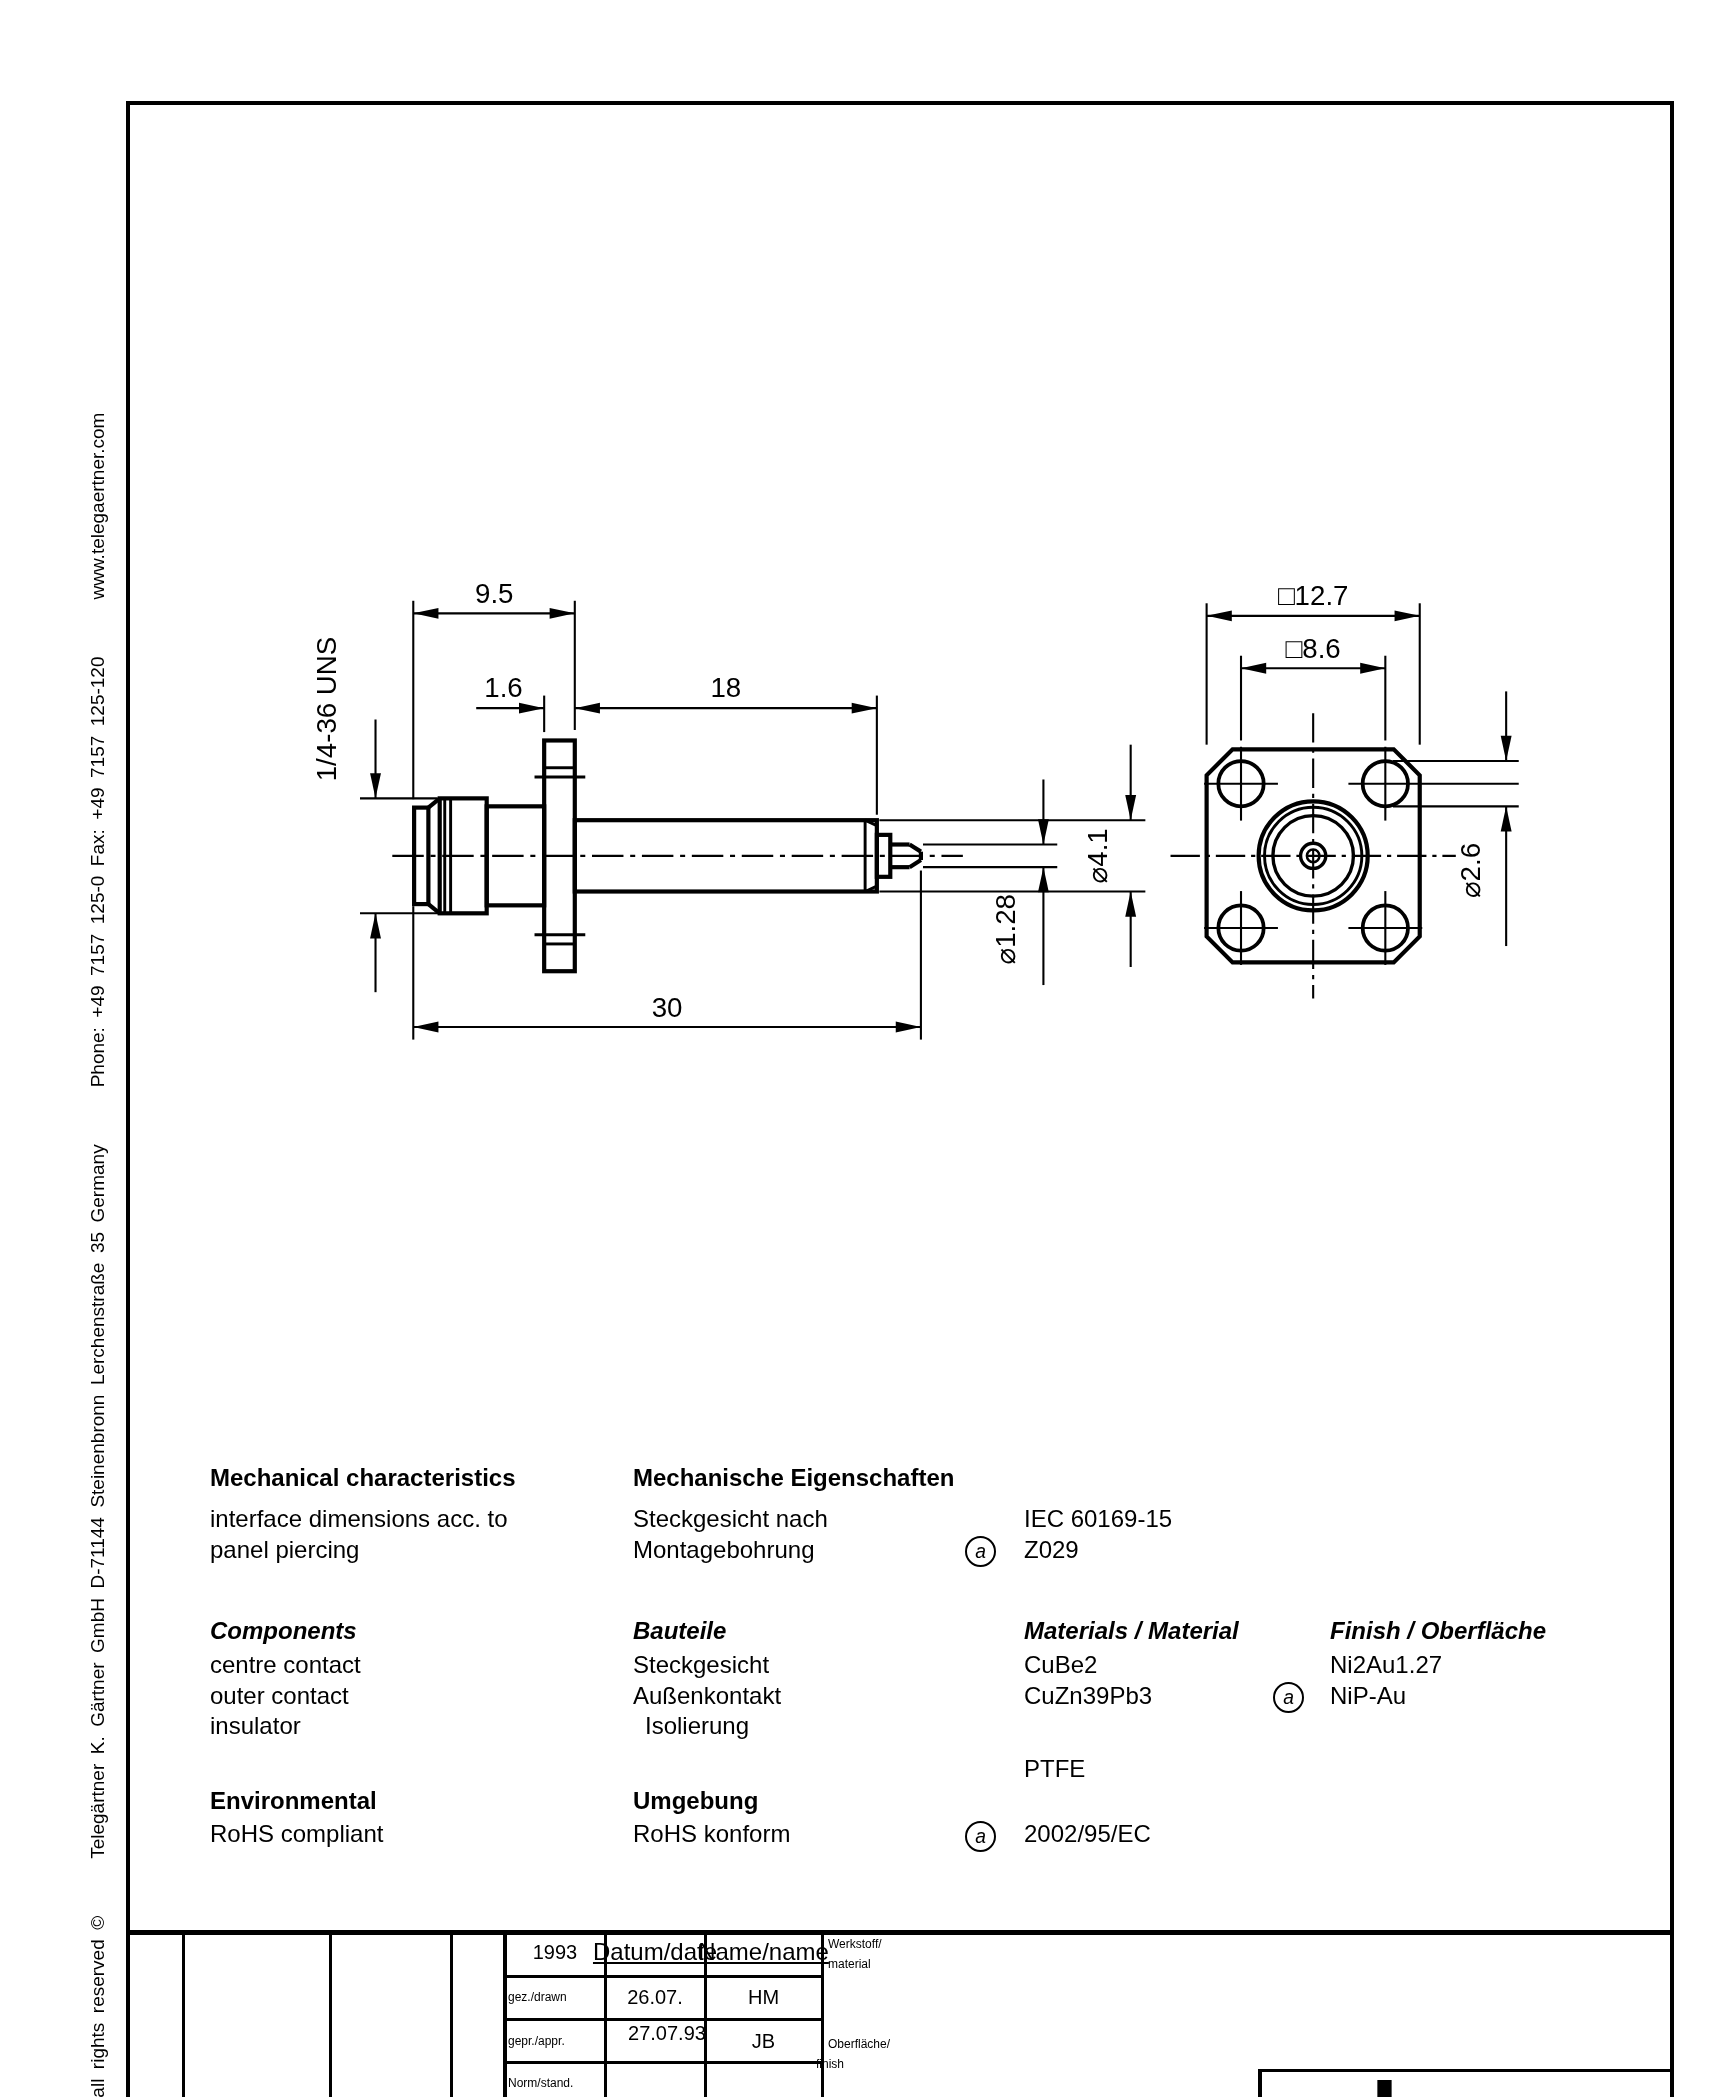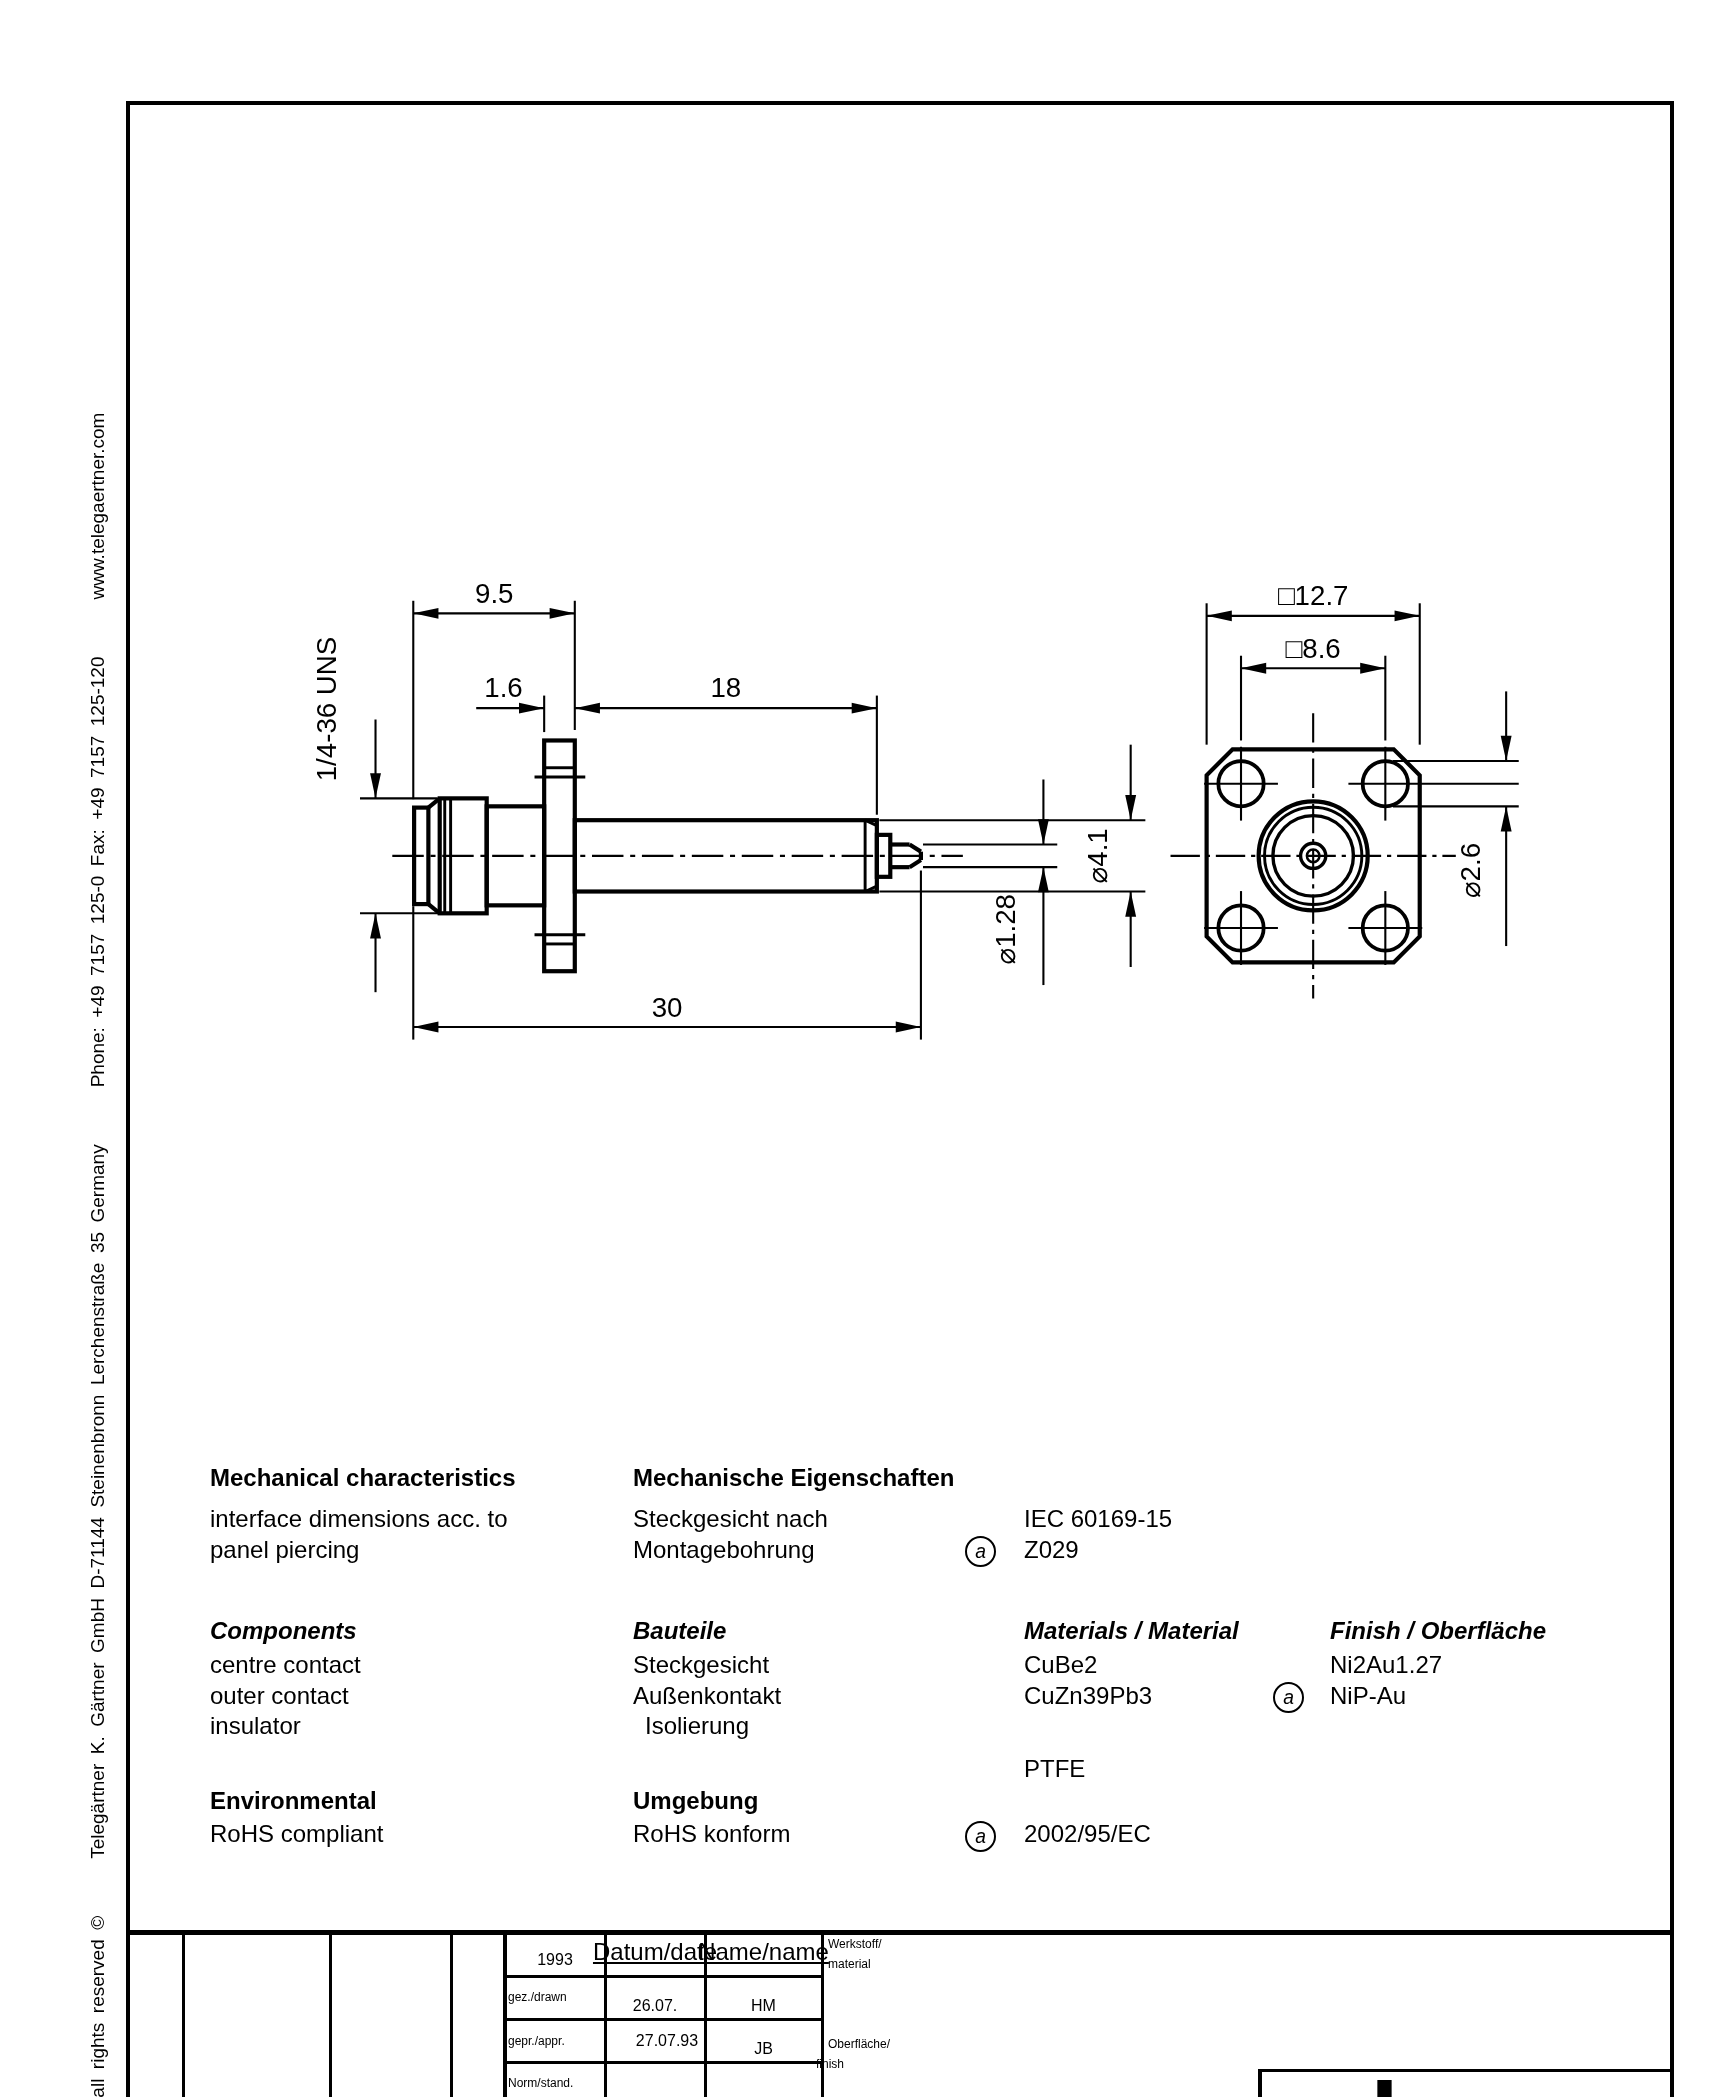--- a/index.html
+++ b/index.html
@@ -13,21 +13,21 @@
   #sidebar span{margin-right:57px;}
   
   .spec{position:absolute;font-size:24px;line-height:26px;white-space:nowrap;}
   .spec.b{font-weight:bold;}
   .spec.bi{font-weight:bold;font-style:italic;}
   
   .amark{position:absolute;width:27px;height:27px;border:2.5px solid #000;border-radius:50%;display:flex;align-items:center;justify-content:center;font-size:19.3px;font-style:italic;}
   
   .tb-sm{position:absolute;font-size:12px;line-height:19.3px;white-space:nowrap;}
   .tb-md{position:absolute;font-size:24px;white-space:nowrap;text-decoration:underline;}
-  .tb-val{position:absolute;font-size:16px;white-space:nowrap;text-align:center;margin-top:8px;}
+  .tb-val{position:absolute;font-size:20px;white-space:nowrap;text-align:center;}
   .tb-ctr{display:flex;align-items:center;justify-content:center;}
   svg text{font-family:"Liberation Sans",sans-serif;}
   .dim{font-size:66px;}
 </style>
 </head>
 <body>
 
 <div id="sidebar">
   <span>Alle Rechte vorbehalten / all rights reserved ©</span><span>Telegärtner  K. Gärtner GmbH   D-71144 Steinenbronn   Lerchenstraße 35   Germany</span><span>Phone:  +49 7157 125-0   Fax:  +49 7157 125-120</span><span>www.telegaertner.com</span>
 </div>

